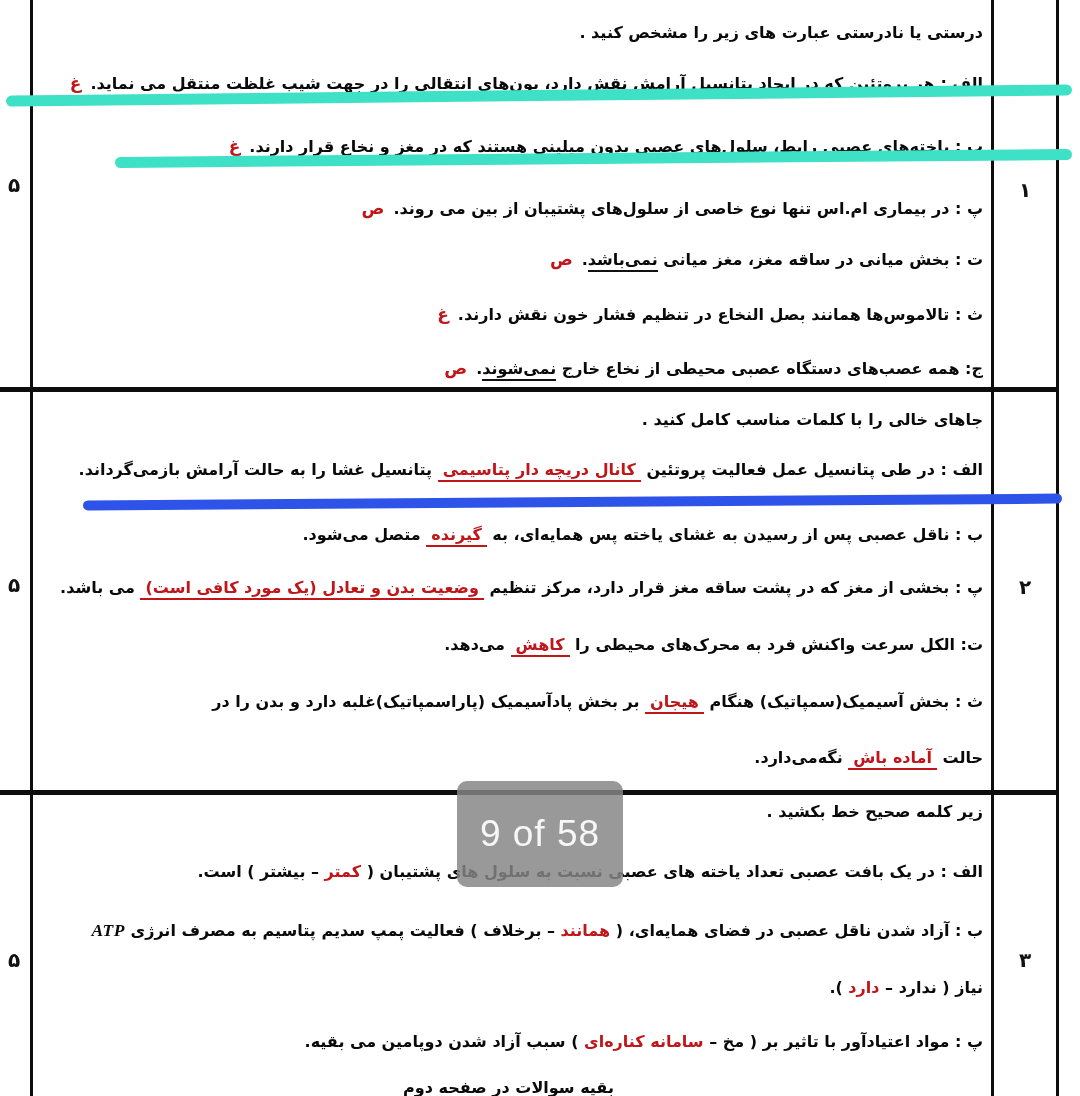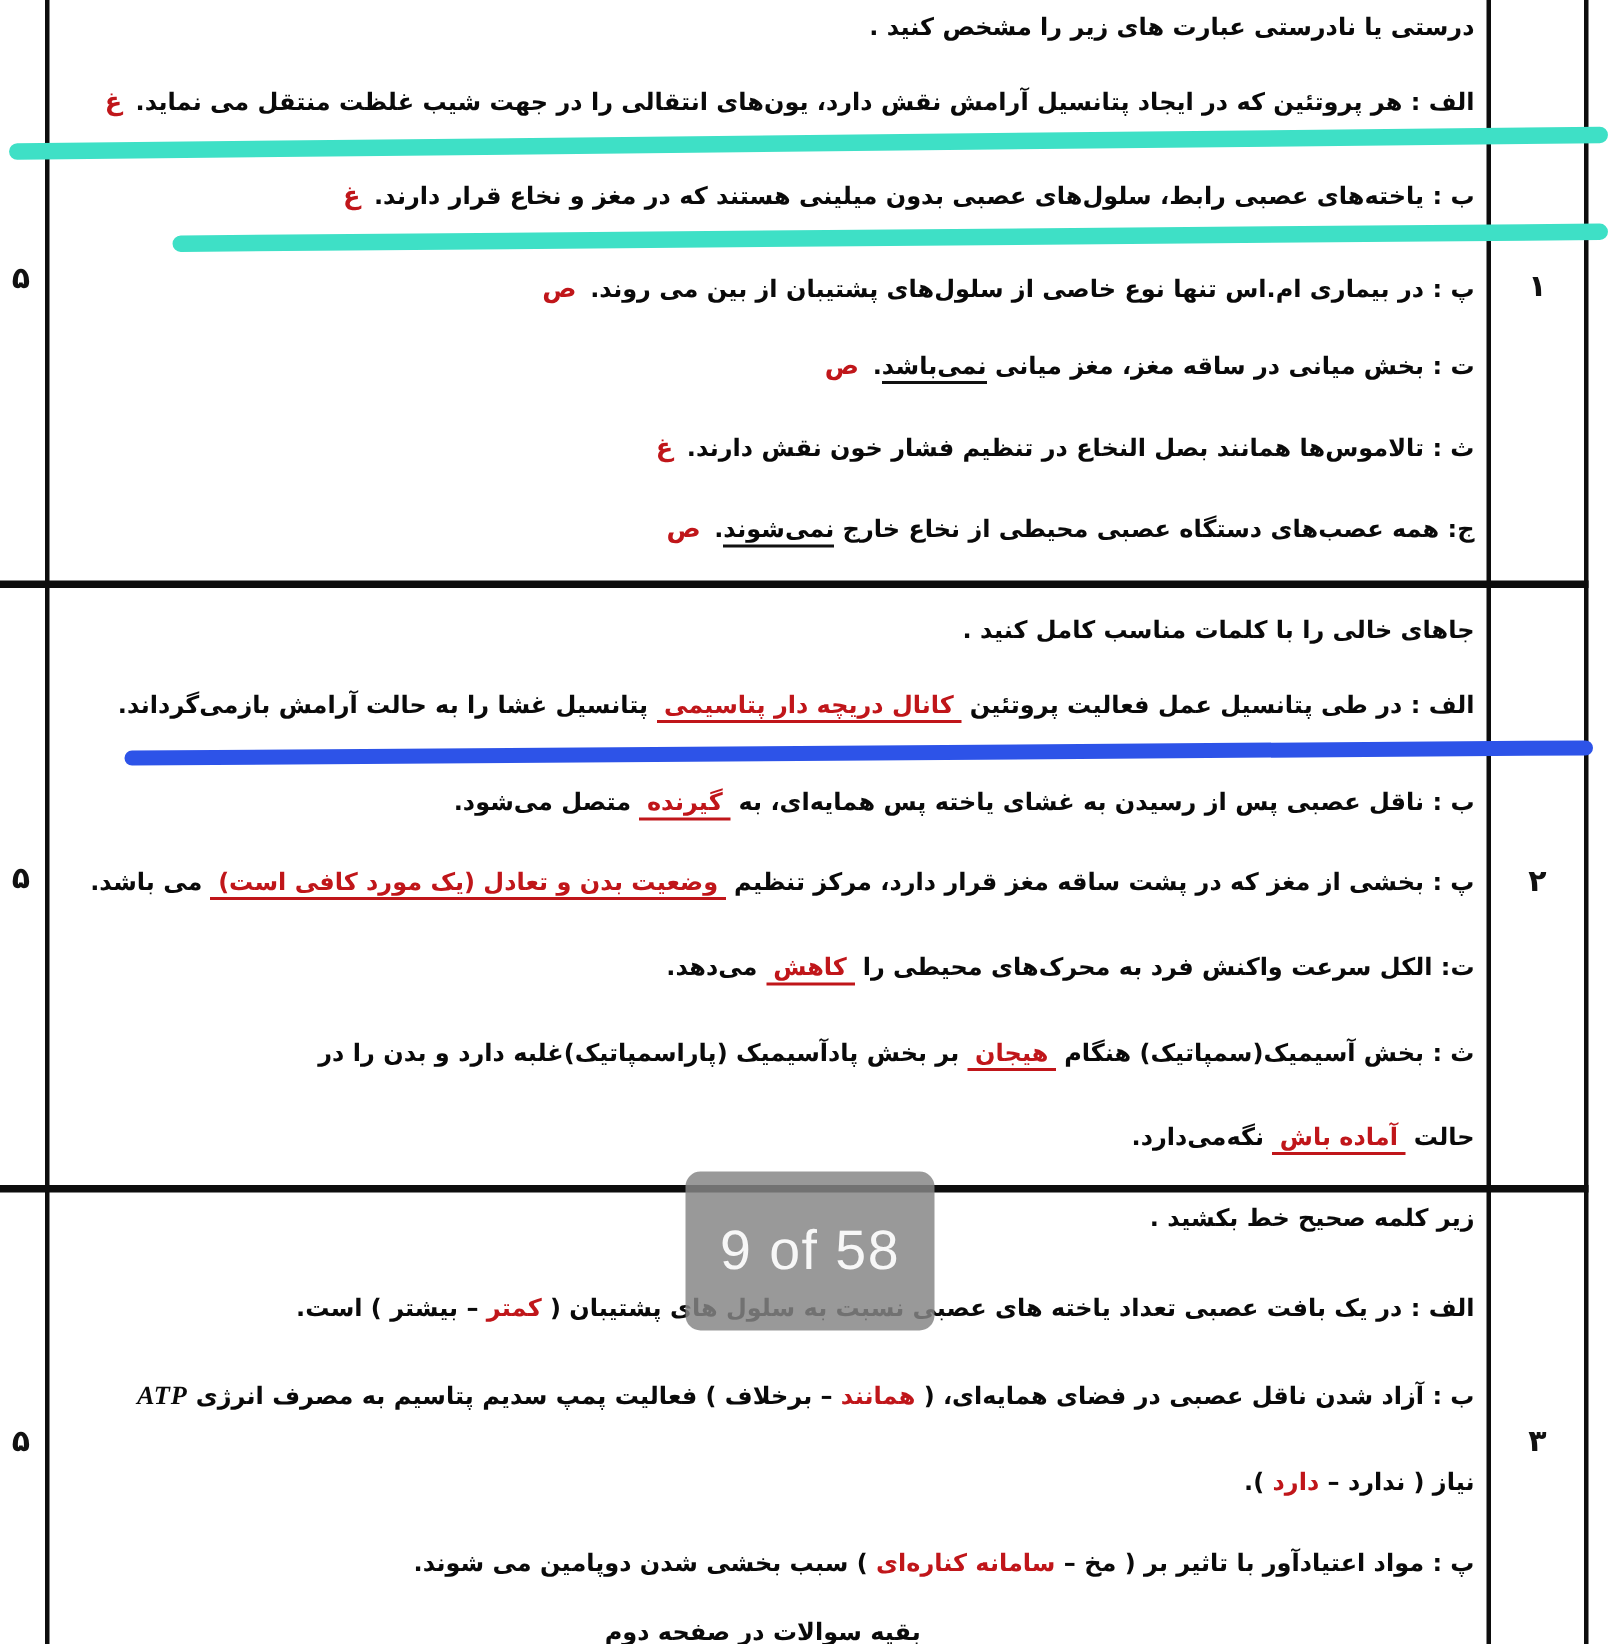--- a/index.html
+++ b/index.html
@@ -18,21 +18,21 @@
 
   
   .score-cell{position:absolute;left:0;width:28px;height:34px;line-height:34px;
               text-align:center;font-weight:bold;font-size:20px;color:#111;}
   .num-cell{position:absolute;left:994px;width:62px;height:34px;line-height:34px;
             text-align:center;font-weight:bold;font-size:20px;color:#111;}
 
   
   .qblock{position:absolute;left:34px;width:955px;direction:rtl;
           padding-right:6px;box-sizing:border-box;color:#0a0a0a;}
-  #q1{top:1px;height:387px;padding-left:44px;}
+  #q1{top:16px;height:387px;padding-left:44px;}
   #q2{top:392px;height:398px;}
   #q3{top:795px;height:301px;}
   .line{height:34px;line-height:34px;white-space:nowrap;text-align:right;
         font-size:16px;font-weight:bold;}
   .line.center{text-align:center;}
   .seg{display:inline;}
   .red{color:#c0161a;}
   .ul{border-bottom:2.5px solid #c0161a;padding:0 5px 1px 5px;}
   .bul{border-bottom:2px solid #111;padding-bottom:1px;}
   .mark{margin:0 9px;font-size:17px;}
@@ -112,21 +112,21 @@
       <div class="line"><span class="seg">پ : بخشی از مغز که در پشت ساقه مغز قرار دارد، مرکز تنظیم </span><span class="seg red ul">وضعیت بدن و تعادل (یک مورد کافی است)</span><span class="seg"> می باشد.</span></div>
       <div class="line"><span class="seg">ت: الکل سرعت واکنش فرد به محرک‌های محیطی را </span><span class="seg red ul">کاهش</span><span class="seg"> می‌دهد.</span></div>
       <div class="line"><span class="seg">ث : بخش آسیمیک(سمپاتیک) هنگام </span><span class="seg red ul">هیجان</span><span class="seg"> بر بخش پادآسیمیک (پاراسمپاتیک)غلبه دارد و بدن را در</span></div>
       <div class="line"><span class="seg">حالت </span><span class="seg red ul">آماده باش</span><span class="seg"> نگه‌می‌دارد.</span></div>
     </div>
   <div class="qblock" id="q3">
       <div class="line"><span class="seg">زیر کلمه صحیح خط بکشید .</span></div>
       <div class="line"><span class="seg">الف : در یک بافت عصبی تعداد یاخته های عصبی نسبت به سلول های پشتیبان ( </span><span class="seg red">کمتر</span><span class="seg"> – بیشتر )  است.</span></div>
       <div class="line"><span class="seg">ب : آزاد شدن ناقل عصبی در فضای همایه‌ای، ( </span><span class="seg red">همانند</span><span class="seg"> – برخلاف ) فعالیت پمپ سدیم پتاسیم به مصرف انرژی </span><span class="seg latin">ATP</span></div>
       <div class="line"><span class="seg">نیاز ( ندارد – </span><span class="seg red">دارد</span><span class="seg"> ).</span></div>
-      <div class="line"><span class="seg">پ : مواد اعتیادآور با تاثیر بر ( مخ – </span><span class="seg red">سامانه کناره‌ای</span><span class="seg"> ) سبب بخشی شدن دوپامین می شوند.</span></div>
+      <div class="line"><span class="seg">پ : مواد اعتیادآور با تاثیر بر ( مخ – </span><span class="seg red">سامانه کناره‌ای</span><span class="seg"> ) سبب آزاد شدن دوپامین می بقیه.</span></div>
       <div class="line center"><span class="seg">بقیه سوالات در صفحه دوم</span></div>
     </div>
 
   <div class="stroke" id="cyan-1"></div>
   <div class="stroke" id="cyan-2"></div>
   <div class="stroke" id="blue-1"></div>
 
   <div id="page-indicator">
     <span>9 of 58</span>
   </div>

